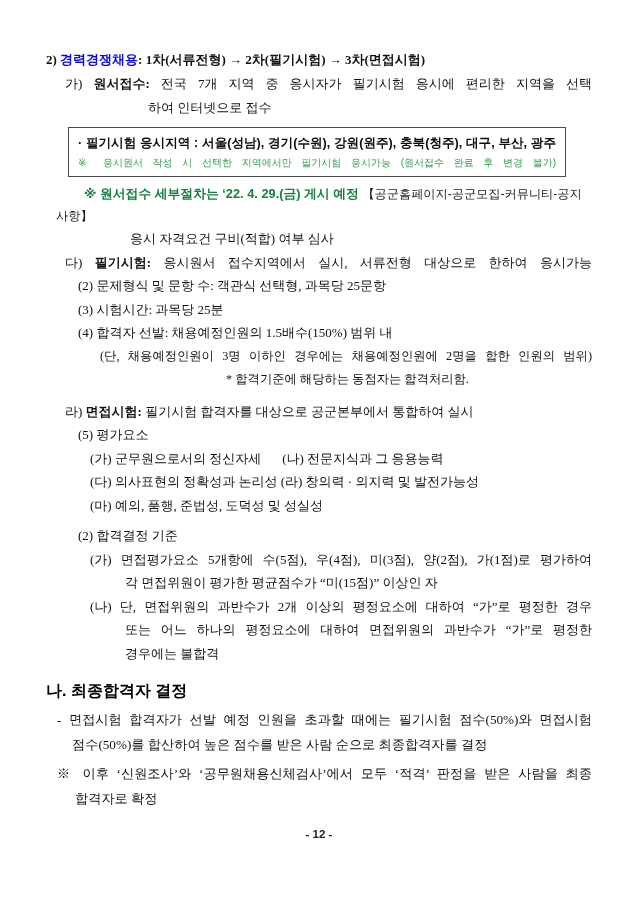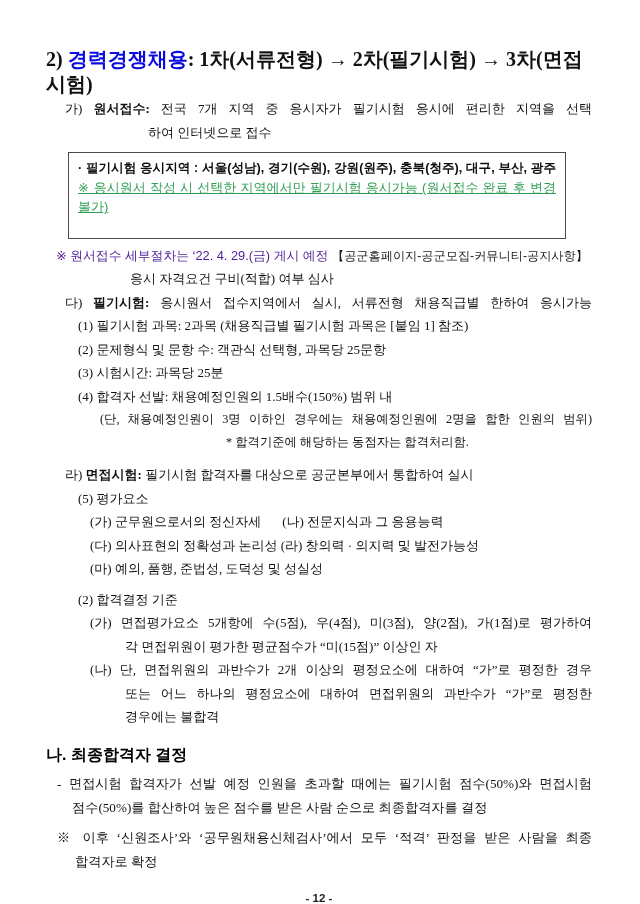--- a/index.html
+++ b/index.html
@@ -3,43 +3,43 @@
 <meta charset="utf-8">
 <style>
   html,body{margin:0;padding:0;background:#ffffff;}
   body{width:640px;height:904px;overflow:hidden;
        font-family:"Liberation Serif","DejaVu Serif",serif;color:#111;}
   .page{position:relative;width:640px;height:904px;box-sizing:border-box;
         padding:47px 48px 0 46px;}
   .line{font-size:13px;line-height:23.5px;white-space:normal;}
   .b{font-weight:bold;}
   .blue{color:#0a0ae0;font-weight:bold;}
-  .sec2{font-size:20px;font-weight:bold;line-height:25px;}
+  .sec2{font-size:13px;font-weight:bold;line-height:25px;}
   .fill{text-align:justify;text-align-last:justify;}
   .ind1{margin-left:19px;}
   .ind1c{margin-left:102px;}
   .ind1cn{margin-left:84px;}
   .ind2{margin-left:32px;}
   .ind2n{margin-left:54px;font-size:12.3px;line-height:23px;}
   .ind2s{margin-left:57px;font-size:12.3px;line-height:23px;text-align:center;}
   .ind3{margin-left:44px;}
   .ind3c{margin-left:79px;}
   .bullet{margin-left:11px;}
   .bulletc{margin-left:26px;}
   .refc{margin-left:29px;}
   .box{box-sizing:border-box;margin:8px 26px 2px 22px;border:1px solid #4a4a4a;
-       padding:5px 9px 22px 9px;
+       padding:5px 9px 4px 9px;
        font-family:"Liberation Sans","DejaVu Sans",sans-serif;}
   .box-l1{font-size:12.6px;font-weight:bold;line-height:20px;color:#0d0d0d;
           text-align:justify;text-align-last:justify;}
-  .box-l2{font-size:13px;line-height:19px;color:#2f9e53;
-          text-align:justify;text-align-last:justify;text-decoration:underline;}
+  .box-l2{font-size:10px;line-height:19px;color:#2f9e53;
+          text-align:justify;text-align-last:justify;}
   .notice{margin:6px 0 0 10px;line-height:22px;
           font-family:"Liberation Sans","DejaVu Sans",sans-serif;}
-  .notice .nb{font-size:12.8px;font-weight:normal;color:#4c1d95;}
+  .notice .nb{font-size:12.8px;font-weight:bold;color:#15803d;margin-left:28px;}
   .notice .nr{font-size:12.2px;color:#1a1a1a;}
   .gap-na{margin-top:14px;}
   .gap-ra{margin-top:9px;}
   .gap-c{margin-top:7px;}
   .heading2{margin-top:13px;font-size:16px;font-weight:bold;line-height:26px;
             font-family:"Liberation Sans","DejaVu Sans",sans-serif;color:#000;}
   .gap-b1{margin-top:4px;}
   .gap-b2{margin-top:5px;}
   .finalline{font-size:13.2px;line-height:24.5px;}
   .pagenum{margin-top:17px;text-align:center;font-size:11.5px;font-weight:bold;
@@ -58,22 +58,21 @@
 
   <div class="box">
     <div class="box-l1">· 필기시험 응시지역 : 서울(성남), 경기(수원), 강원(원주), 충북(청주), 대구, 부산, 광주</div>
     <div class="box-l2">※ 응시원서 작성 시 선택한 지역에서만 필기시험 응시가능 (원서접수 완료 후 변경 불가)</div>
   </div>
 
   <div class="line notice"><span class="nb">※ 원서접수 세부절차는 ‘22. 4. 29.(금) 게시 예정 </span><span class="nr">【공군홈페이지-공군모집-커뮤니티-공지사항】</span></div>
 
   <div class="line ind1cn">응시 자격요건 구비(적합) 여부 심사</div>
 
-  <div class="line ind1 fill"><span>다) </span><span class="b">필기시험:</span><span> 응시원서 접수지역에서 실시, 서류전형 채용직급별 한하여 응시가능</span></div>
-  <div class="line ind2">(1) 필기시험 과목: 2과목 (채용직급별 필기시험 과목은 [붙임 1] 참조)</div>
+  <div class="line ind1 fill"><span>다) </span><span class="b">필기시험:</span><span> 응시원서 접수지역에서 실시, 서류전형 대상으로 한하여 응시가능</span></div>
   <div class="line ind2">(2) 문제형식 및 문항 수: 객관식 선택형, 과목당 25문항</div>
   <div class="line ind2">(3) 시험시간: 과목당 25분</div>
   <div class="line ind2">(4) 합격자 선발: 채용예정인원의 1.5배수(150%) 범위 내</div>
   <div class="line ind2n fill">(단, 채용예정인원이 3명 이하인 경우에는 채용예정인원에 2명을 합한 인원의 범위)</div>
   <div class="line ind2s">* 합격기준에 해당하는 동점자는 합격처리함.</div>
 
   <div class="line ind1 gap-ra"><span>라) </span><span class="b">면접시험:</span><span> 필기시험 합격자를 대상으로 공군본부에서 통합하여 실시</span></div>
   <div class="line ind2">(5) 평가요소</div>
   <div class="line ind3"><span>(가) 군무원으로서의 정신자세</span><span class="e1b">(나) 전문지식과 그 응용능력</span></div>
   <div class="line ind3">(다) 의사표현의 정확성과 논리성 (라) 창의력 · 의지력 및 발전가능성</div>

